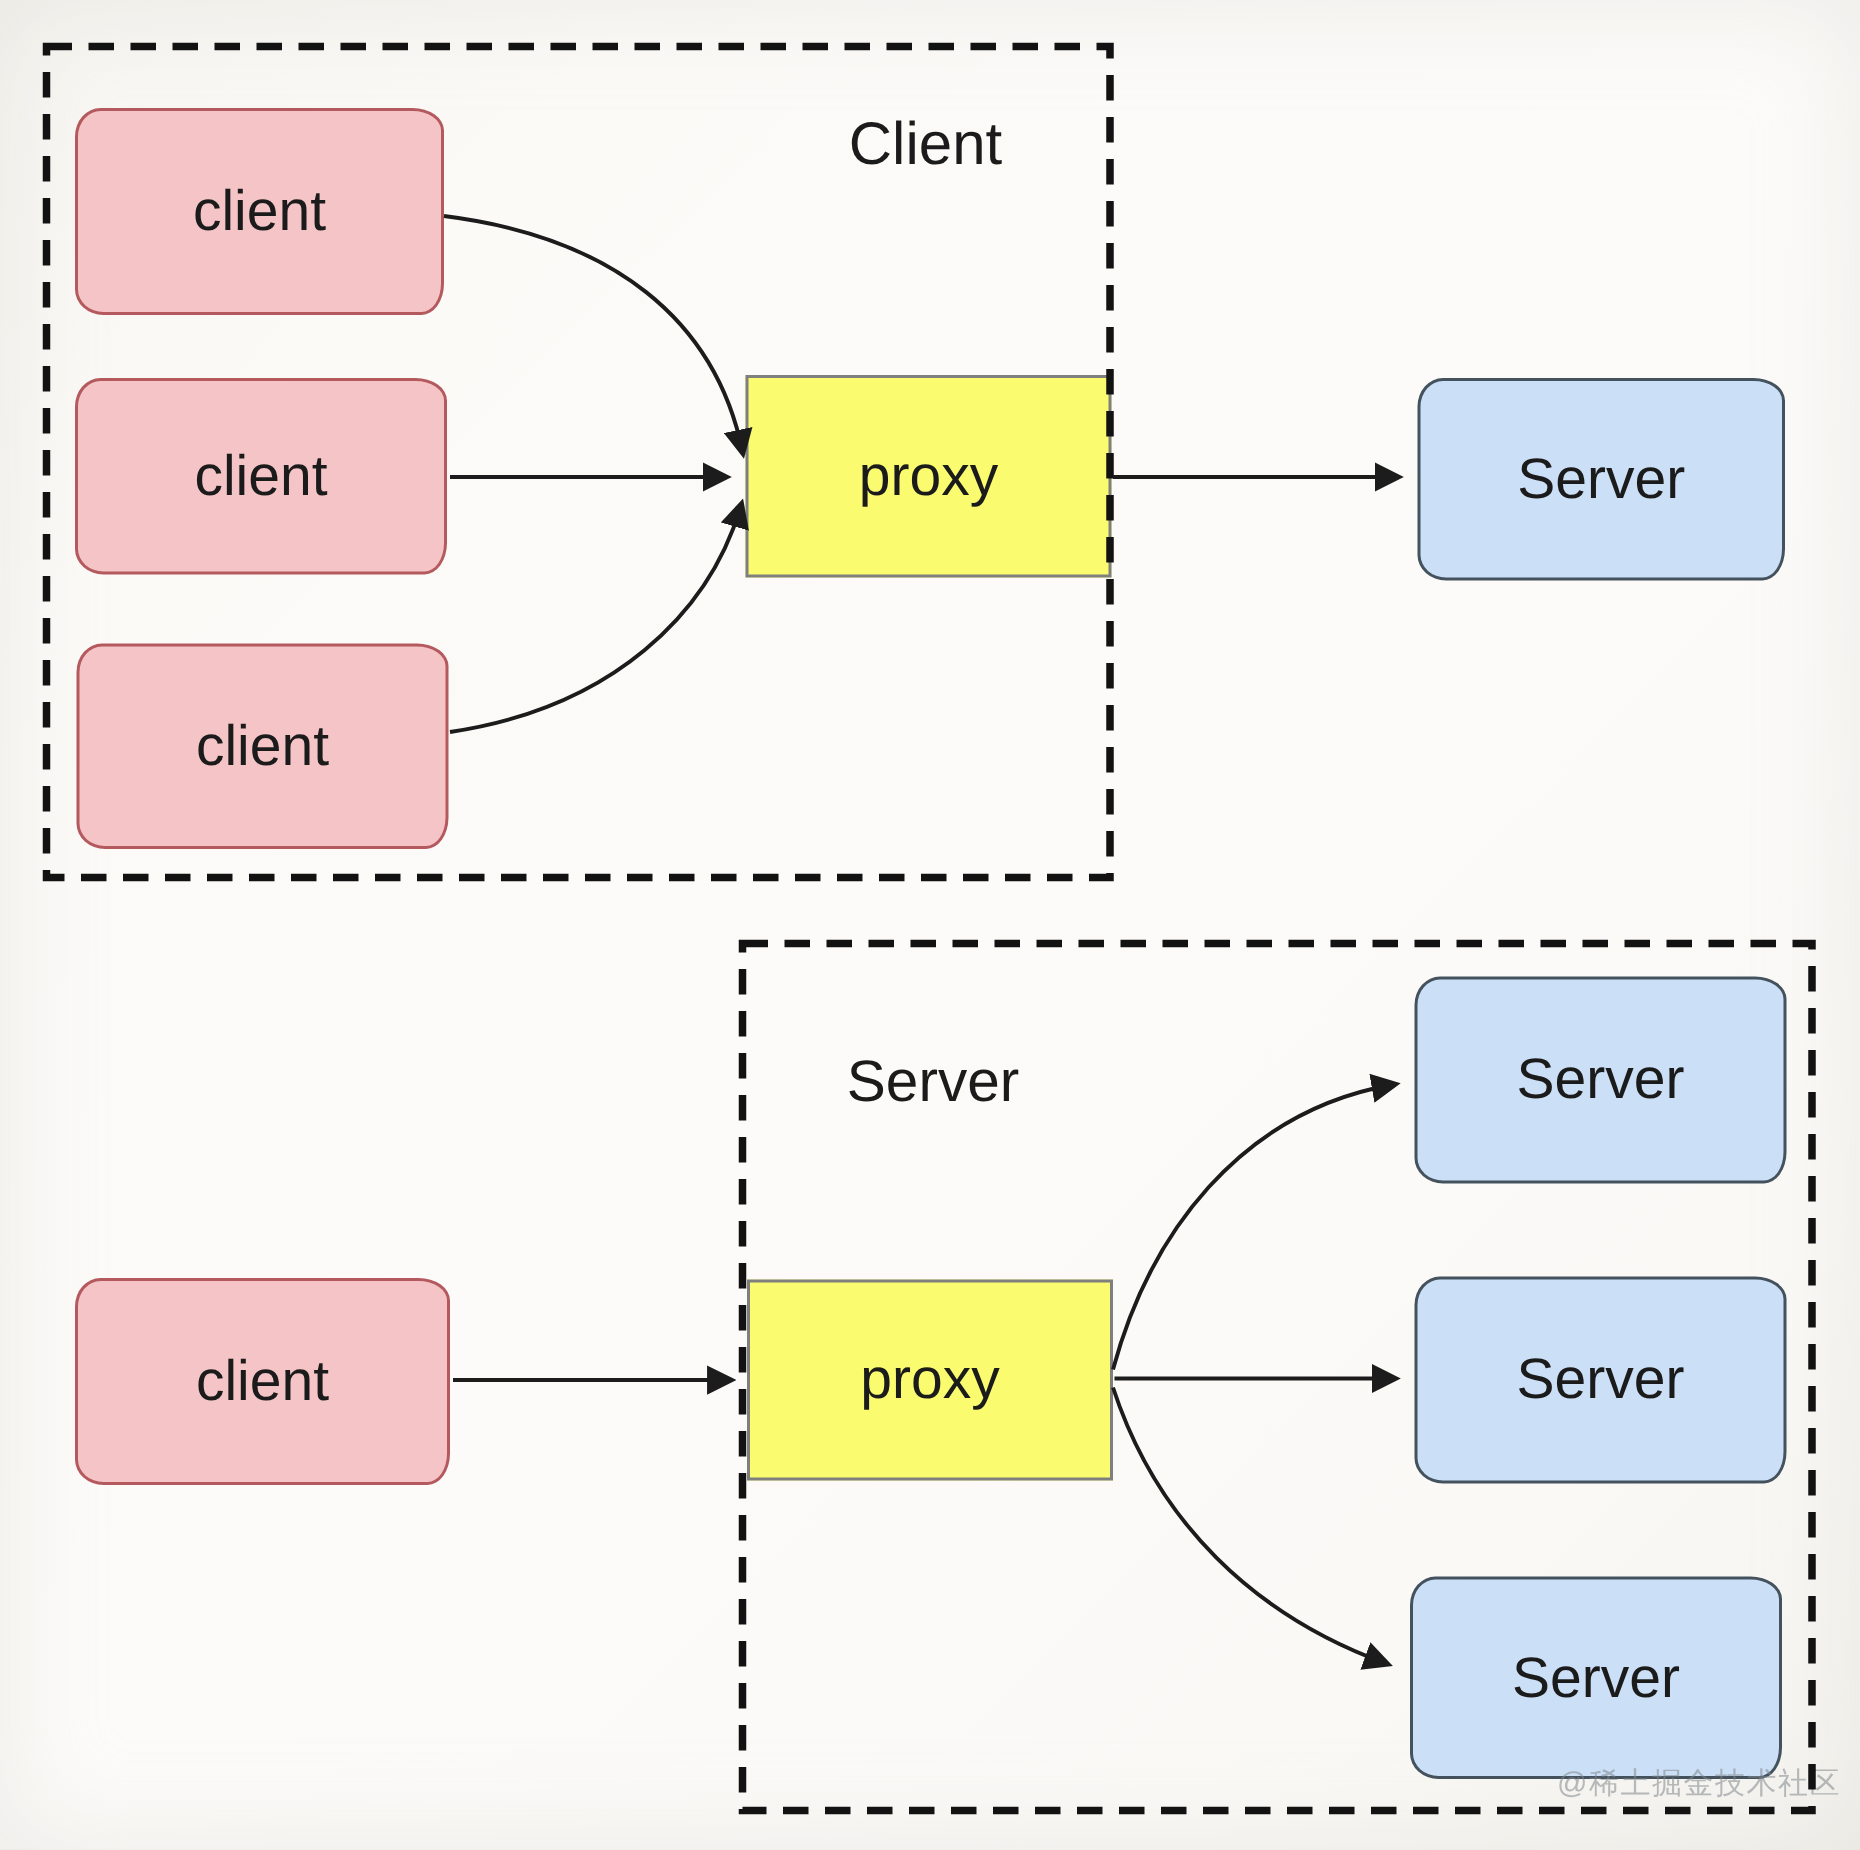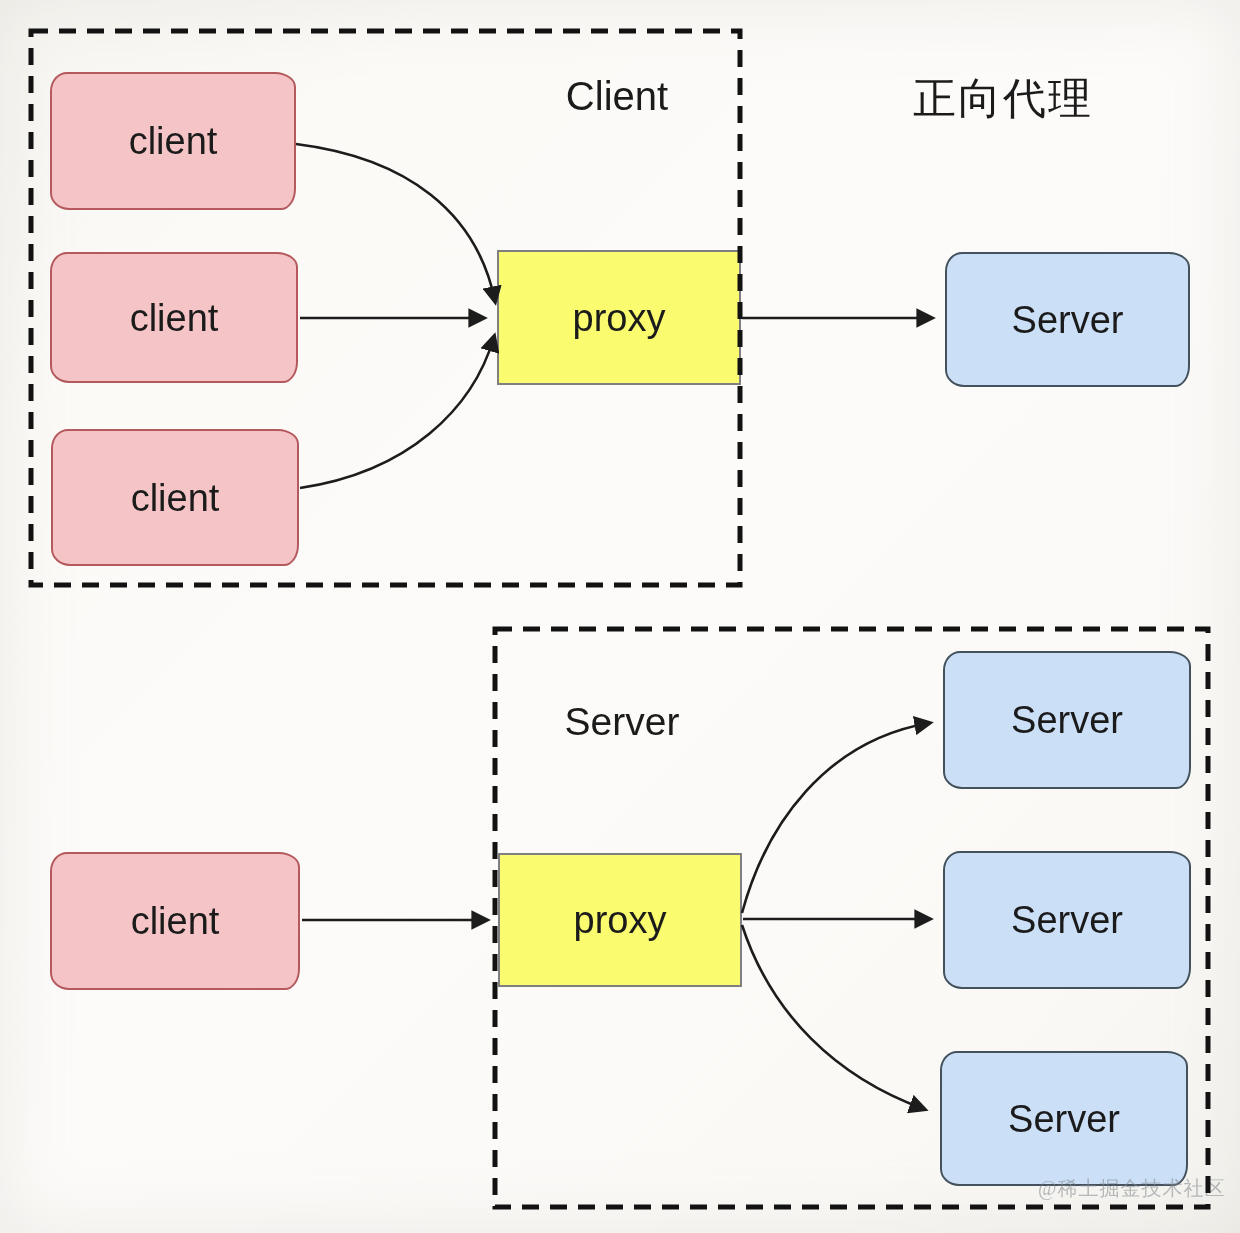--- a/index.html
+++ b/index.html
@@ -31,21 +31,21 @@
   .client{background:var(--client-fill);border-color:var(--client-border)}
   .server{background:var(--server-fill);border-color:var(--server-border)}
   .proxy{
     background:var(--proxy-fill);border:2px solid var(--proxy-border);
   }
   .lbl{position:absolute;color:var(--ink);text-align:center;white-space:nowrap}
   .lbl-en{font-size:40px}
   .lbl-cn{font-size:43px;letter-spacing:2px}
   .watermark{
     position:absolute;left:1038px;top:1175px;font-size:20px;letter-spacing:1px;
-    color:rgba(130,134,140,.55);white-space:nowrap;font-family:Liberation Serif, serif;
+    color:rgba(130,134,140,.55);white-space:nowrap;
   }
 </style>
 </head>
 <body>
 
 <div class="canvas">
 
   <div class="node sketchbox client" style="left:50px;top:72px;width:246px;height:138px">
     <span>client</span>
   </div>
@@ -72,21 +72,20 @@
     <span>Server</span>
   </div>
   <div class="node sketchbox server" style="left:943px;top:851px;width:248px;height:138px">
     <span>Server</span>
   </div>
   <div class="node sketchbox server" style="left:940px;top:1051px;width:248px;height:135px">
     <span>Server</span>
   </div>
 
   <div class="lbl lbl-en" style="left:492px;top:74px;width:250px">Client</div>
-  <div class="lbl lbl-cn" style="left:853px;top:70px;width:300px">正向代理</div>
   <div class="lbl lbl-en" style="left:497px;top:700px;width:250px;font-size:39px">Server</div>
 
   <div class="watermark">@稀土掘金技术社区</div>
 
   <svg class="layer" viewBox="0 0 1240 1233">
     <defs>
       <marker id="arw" viewBox="0 0 10 10" refX="7.5" refY="5" markerWidth="7.5" markerHeight="7.5" orient="auto-start-reverse">
         <path d="M0,0 L10,5 L0,10 Z" fill="#1c1c1c"></path>
       </marker>
     </defs>

